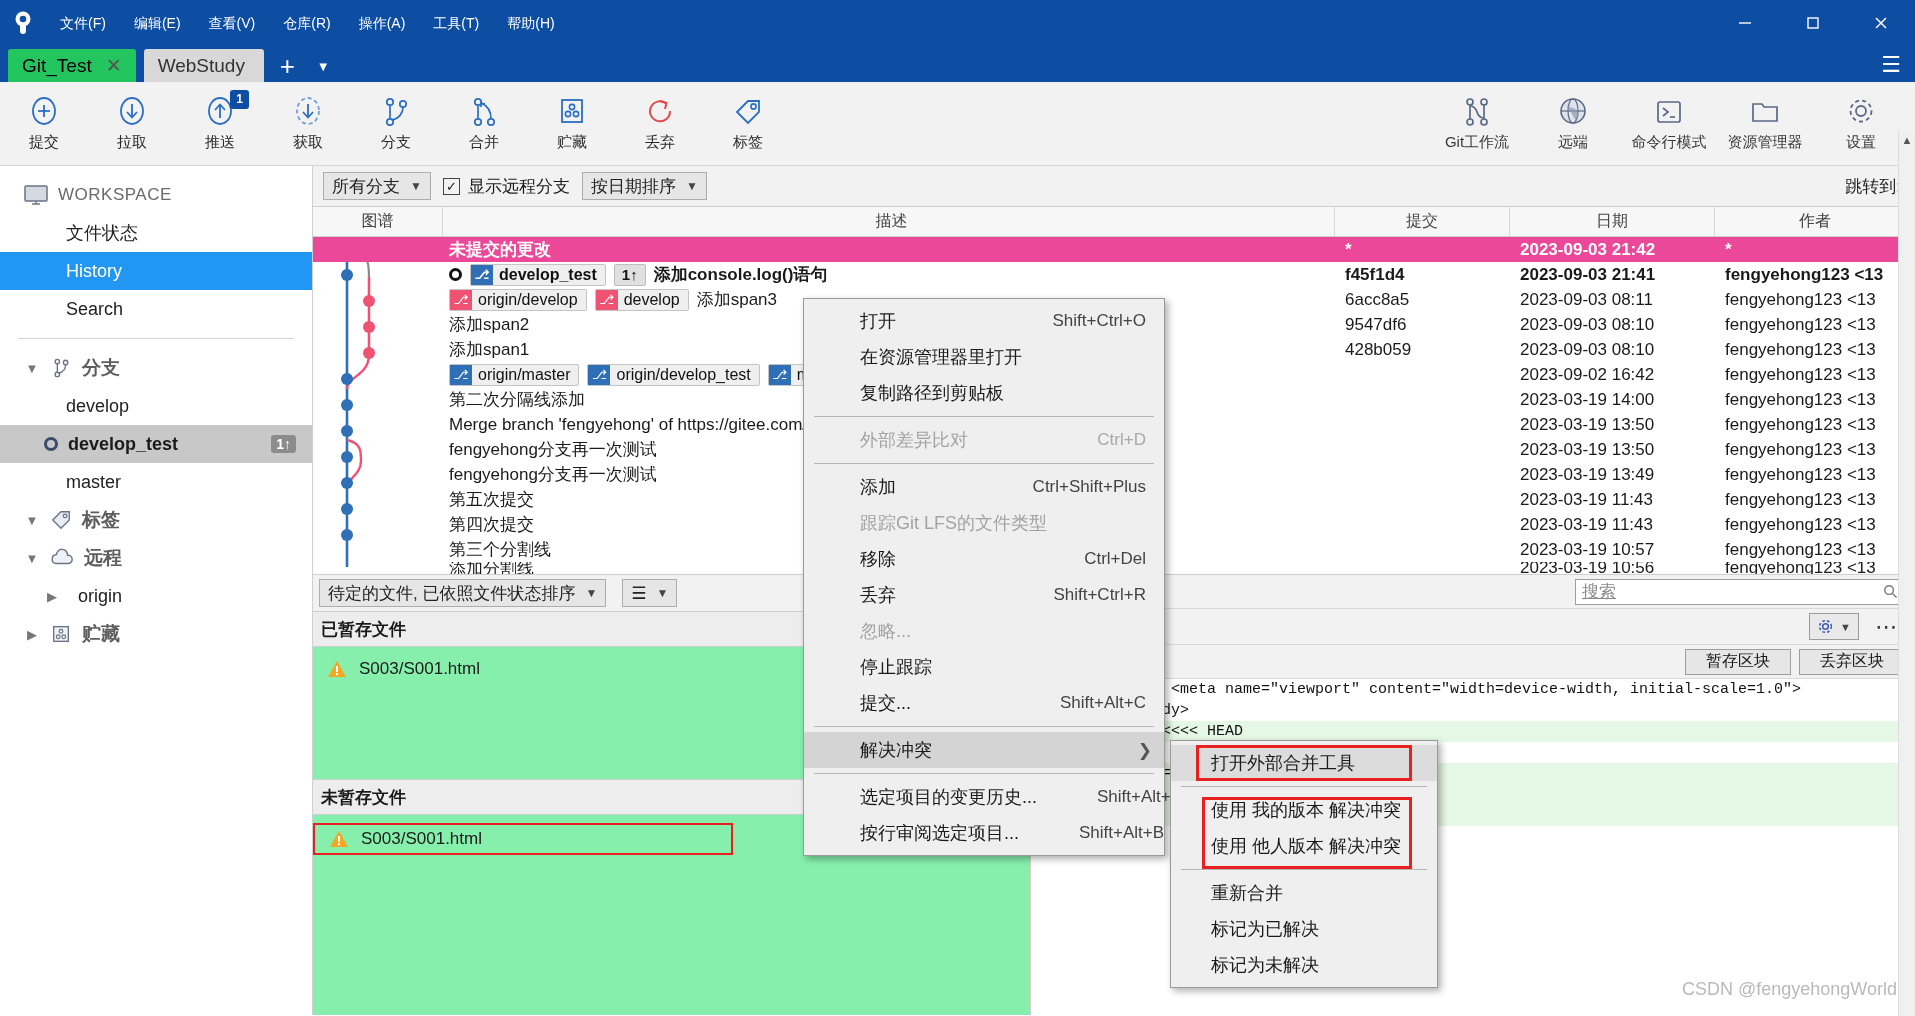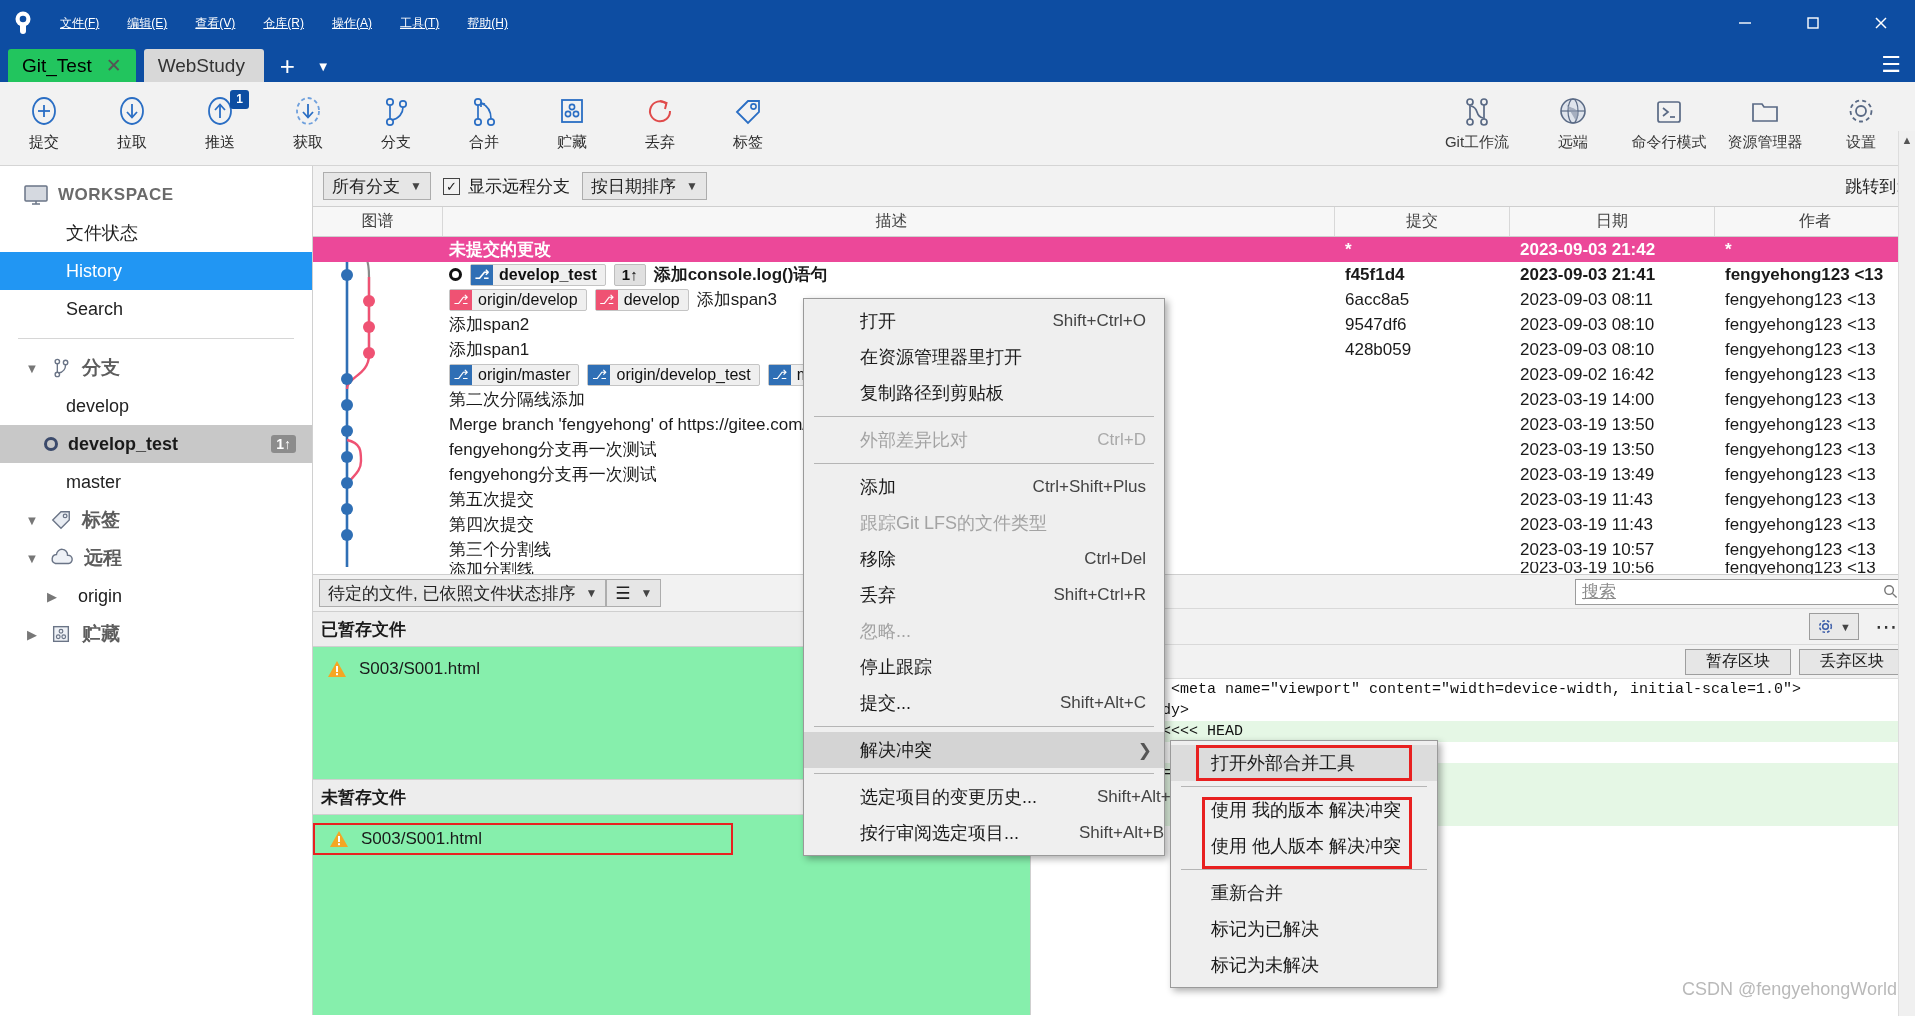--- a/index.html
+++ b/index.html
@@ -11,21 +11,21 @@
     background:#ffffff; overflow:hidden; position:relative;
   }
 
   
   #titlebar{
     height:46px; background:#0d4da2; display:flex; align-items:center;
     color:#fff; position:relative;
   }
   #applogo{ width:46px; display:flex; align-items:center; justify-content:center; }
   #applogo svg{ display:block; }
-  .menu-item{ padding:0 14px; font-size:12px; color:#fff; line-height:46px; cursor:default; white-space:nowrap;text-decoration:underline;}
+  .menu-item{ padding:0 14px; font-size:14px; color:#fff; line-height:46px; cursor:default; white-space:nowrap;}
   #wincontrols{ position:absolute; right:0; top:0; height:46px; display:flex; }
   .winbtn{ width:68px; height:46px; display:flex; align-items:center; justify-content:center; }
   .winbtn svg{ display:block; }
 
   
   #tabbar{
     height:36px; background:#0d4da2; display:flex; align-items:flex-end; position:relative;
   }
   .tab{
     height:33px; min-width:120px; padding:0 14px; margin-left:8px;
@@ -57,21 +57,21 @@
   }
   #tbright{ position:absolute; right:6px; display:flex; }
   #tbright .tbtn{ width:96px; }
 
   
   #main{ display:flex; height:calc(1016px - 46px - 36px - 85px); }
 
   
   #sidebar{ width:313px; background:#fff; border-right:1px solid #d0d0d0; padding-top:10px; flex:none; }
   .side-row{ display:flex; align-items:center; height:38px; padding-left:24px; gap:10px; font-size:18px; }
-  .side-row.head{ color:#6a6a6a; font-weight:bold; letter-spacing:.5px; font-size:17px;}
+  .side-row.head{ color:#6a6a6a; font-weight:normal; letter-spacing:.5px; font-size:17px;}
   .side-row.sub{ padding-left:66px; color:#222; }
   .side-row.sel-blue{ background:#2196f3; color:#fff; }
   .side-row.sel-gray{ background:#c8c8c8; font-weight:bold; }
   .side-row .grp{ font-weight:bold; color:#5d5d5d; font-size:19px; }
   .chev{ width:16px; color:#777; font-size:13px; display:inline-block; text-align:center;}
   .side-sep{ height:1px; background:#d6d6d6; margin:10px 18px; }
   .upcount{
     margin-left:auto; margin-right:16px; background:#8c8c8c; color:#fff;
     font-size:14px; border-radius:3px; padding:1px 5px; font-weight:bold;
   }
@@ -112,21 +112,21 @@
   .reftag.pink .ic{ background:#ef5273; }
   .reftag.ahead{ background:#e0e0e0; border:1px solid #bdbdbd; padding:0 7px; font-size:15px;}
   .headdot{ width:13px; height:13px; border:3px solid #111; border-radius:50%; display:inline-block; flex:none;}
 
   
   #graphsvg{ position:absolute; left:0; top:0; pointer-events:none; }
 
   
   #bottom{ flex:1; display:flex; min-height:0; border-top:1px solid #cfcfcf; }
   #filespanel{ width:718px; flex:none; display:flex; flex-direction:column; border-right:1px solid #cfcfcf; background:#fff;}
-  #fpbar{ height:36px; background:#f2f2f2; display:flex; align-items:center; gap:0; padding:0 6px; }
+  #fpbar{ height:36px; background:#f2f2f2; display:flex; align-items:center; gap:16px; padding:0 6px; }
   .sect-head{
     height:36px; background:#ededed; border-top:1px solid #cfcfcf; border-bottom:1px solid #cfcfcf;
     display:flex; align-items:center; padding:0 8px; font-weight:bold; font-size:17px;
   }
   .sect-btn{
     margin-left:auto; height:26px; background:#e6e6e6; border:1px solid #9e9e9e;
     font-size:16px; padding:0 9px; display:flex; align-items:center; color:#111;
   }
   .filelist{ flex:1; background:#86efac; padding-top:6px; }
   .filerow{ display:flex; align-items:center; gap:12px; height:32px; padding-left:14px; font-size:17px;}

